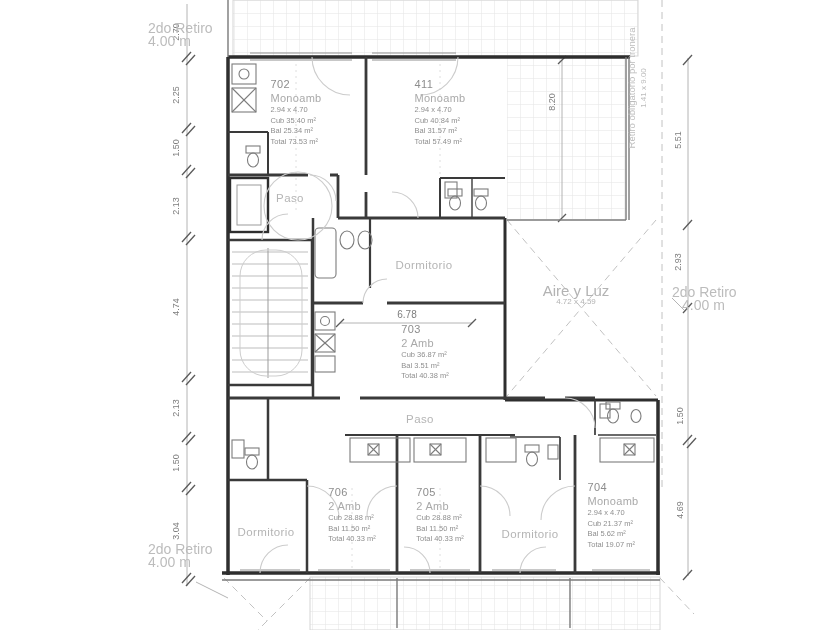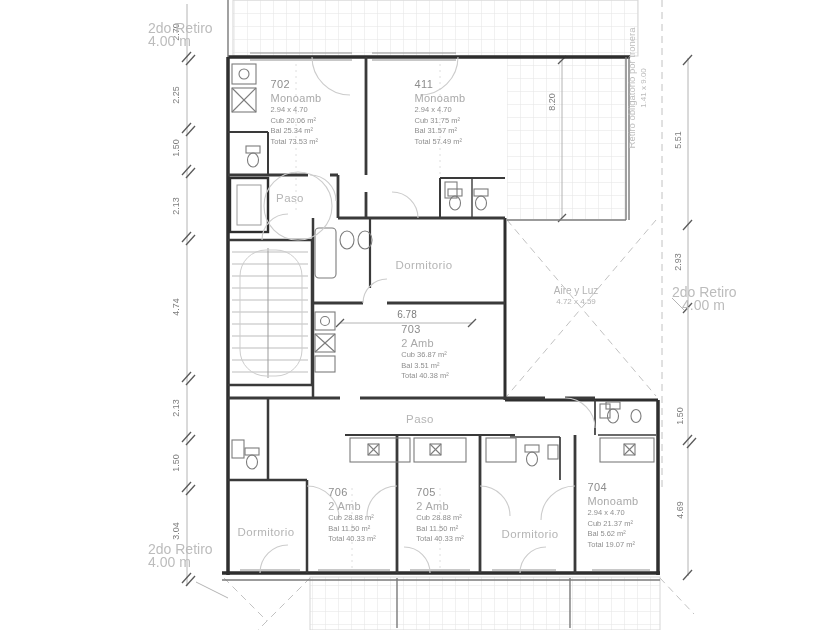--- a/index.html
+++ b/index.html
@@ -12,21 +12,21 @@
   .u-num{font-size:11px;line-height:13px;color:#8d8d8d;letter-spacing:.4px;}
   .u-type{font-size:11px;line-height:14px;color:#a9a9a9;letter-spacing:.3px;}
   .u-line{font-size:7.5px;line-height:10.5px;color:#8f8f8f;}
   .room{position:absolute;transform:translate(-50%,-50%);font-size:11.5px;color:#b5b5b5;letter-spacing:.4px;white-space:nowrap;}
   .dim{position:absolute;transform:translate(-50%,-50%) rotate(-90deg);font-size:9px;color:#7d7d7d;white-space:nowrap;}
   .dim-h{position:absolute;transform:translate(-50%,-50%);font-size:10px;color:#7d7d7d;white-space:nowrap;}
   .ann{position:absolute;font-size:14px;line-height:13px;color:#bcbcbc;white-space:nowrap;}
   .ann-rot{position:absolute;transform:translate(-50%,-50%) rotate(-90deg);text-align:center;
            font-size:9.5px;line-height:12px;color:#bcbcbc;white-space:nowrap;}
   .ann-c{position:absolute;transform:translate(-50%,-50%);text-align:center;color:#b3b3b3;white-space:nowrap;}
-  .ann-c .l1{font-size:10px;line-height:13px;}
+  .ann-c .l1{font-size:15px;line-height:13px;}
   .ann-c .l2{font-size:8px;line-height:10px;}
   .ann-rot .l2{font-size:8px;}
 </style>
 </head>
 <body>
 
 <div class="canvas">
 
   <svg width="840" height="630" viewBox="0 0 840 630">
     <defs>
@@ -215,29 +215,29 @@
       <path d="M430,573 A26,26 0 0 0 404,547"></path>
       <path d="M520,573 A26,26 0 0 1 546,547"></path>
       <path d="M565,398 A30,30 0 0 1 595,428"></path>
     </g>
   </svg>
 
   <div class="unit" style="left:296px;top:78px">
     <div class="u-num">702</div>
     <div class="u-type">Monoamb</div>
     <div class="u-line">2.94 x 4.70</div>
-    <div class="u-line">Cub 20.06 m²</div>
+    <div class="u-line">Cub 35.40 m²</div>
     <div class="u-line">Bal 25.34 m²</div>
     <div class="u-line">Total 73.53 m²</div>
   </div>
   <div class="unit" style="left:440px;top:78px">
     <div class="u-num">411</div>
     <div class="u-type">Monoamb</div>
     <div class="u-line">2.94 x 4.70</div>
-    <div class="u-line">Cub 31.75 m²</div>
+    <div class="u-line">Cub 40.84 m²</div>
     <div class="u-line">Bal 31.57 m²</div>
     <div class="u-line">Total 57.49 m²</div>
   </div>
   <div class="unit" style="left:425px;top:323px">
     <div class="u-num">703</div>
     <div class="u-type">2 Amb</div>
     <div class="u-line"></div>
     <div class="u-line">Cub 36.87 m²</div>
     <div class="u-line">Bal 3.51 m²</div>
     <div class="u-line">Total 40.38 m²</div>

